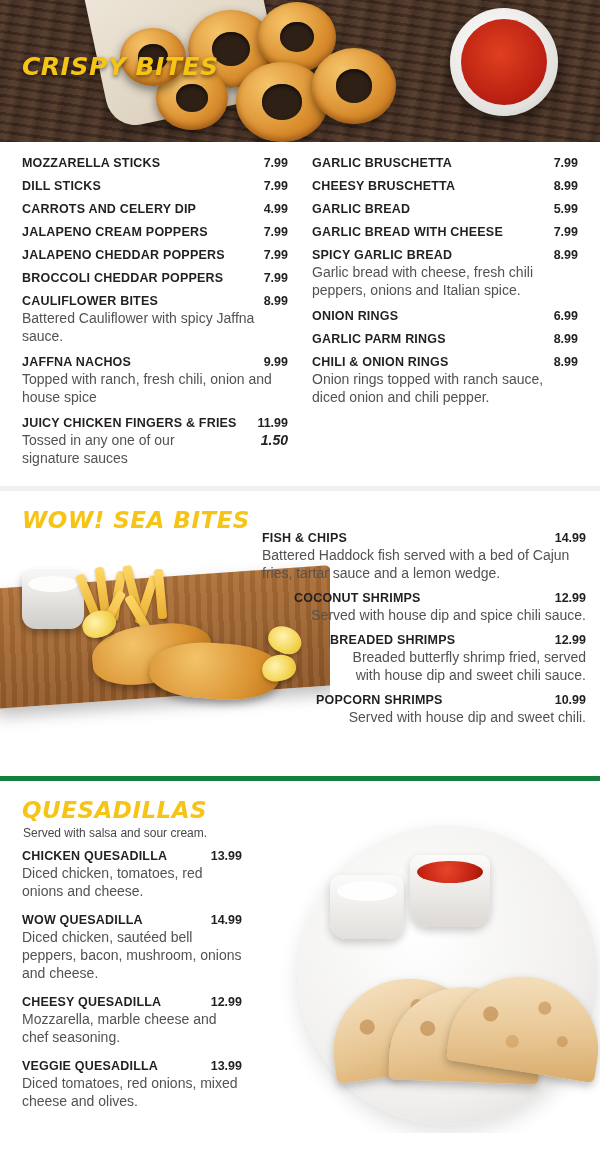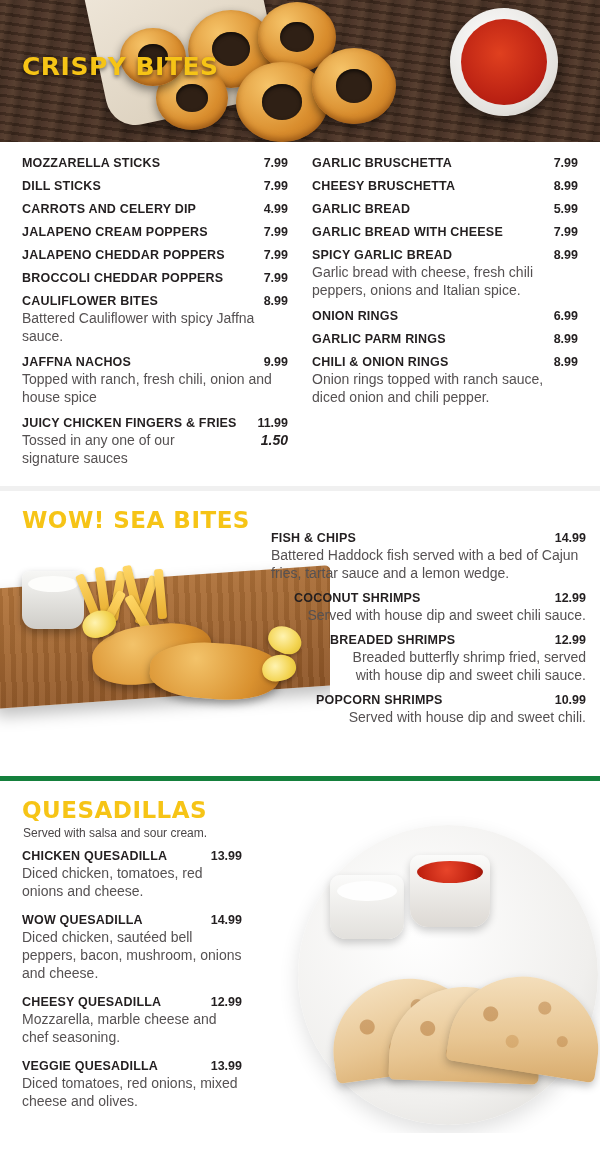--- a/index.html
+++ b/index.html
@@ -9,20 +9,21 @@
     font-family: "Liberation Sans", sans-serif;
     color: #231f20;
     overflow: hidden;
     position: relative;
   }
 
   
   .section-title {
     font-family: "DejaVu Sans", sans-serif;
     font-weight: bold;
+    font-style: italic;
     color: #f6c416;
     letter-spacing: 0.5px;
     text-transform: uppercase;
   }
   .item-name {
     font-family: "Liberation Sans", sans-serif;
     font-weight: bold;
     font-size: 12.5px;
     letter-spacing: .2px;
     text-transform: uppercase;
@@ -423,34 +424,34 @@
     </div>
     <div class="fish" style="left:92px;  top:92px; width:120px; height:58px; transform:rotate(-6deg);"></div>
     <div class="fish" style="left:150px; top:110px; width:130px; height:56px; transform:rotate(4deg);"></div>
     <div class="lemon" style="left:82px;  top:78px; transform:rotate(-20deg);"></div>
     <div class="lemon" style="left:268px; top:94px; transform:rotate(25deg);"></div>
     <div class="lemon" style="left:262px; top:122px; transform:rotate(-12deg);"></div>
   </div>
 
   <div id="sea-list">
 
-    <div class="sea-item" style="margin-left:13px;">
+    <div class="sea-item" style="margin-left:4px;">
       <div class="row">
         <span class="item-name">FISH &amp; CHIPS</span>
         <span class="item-price">14.99</span>
       </div>
       <div class="item-desc">Battered Haddock fish served with a bed of Cajun fries, tartar sauce and a lemon wedge.</div>
     </div>
 
     <div class="sea-item" style="margin-left:36px;">
       <div class="row">
         <span class="item-name">COCONUT SHRIMPS</span>
         <span class="item-price">12.99</span>
       </div>
-      <div class="item-desc sea-desc">Served with house dip and sweet chili sauce.</div>
+      <div class="item-desc sea-desc">Served with house dip and spice chili sauce.</div>
     </div>
 
     <div class="sea-item" style="margin-left:72px;">
       <div class="row">
         <span class="item-name">BREADED SHRIMPS</span>
         <span class="item-price">12.99</span>
       </div>
       <div class="item-desc sea-desc">Breaded butterfly shrimp fried, served with house dip and sweet chili sauce.</div>
     </div>
 

